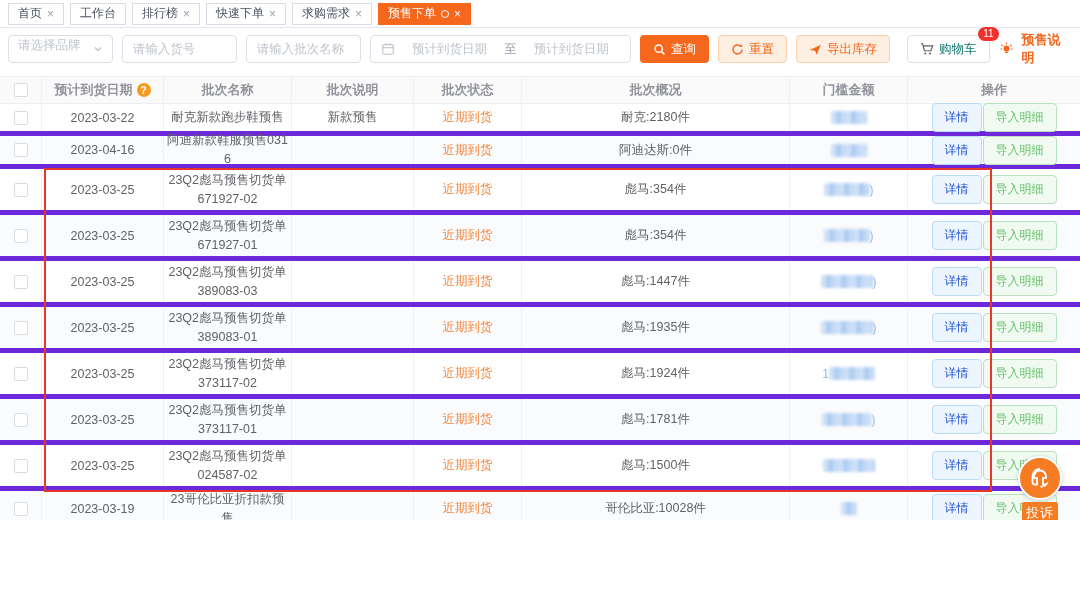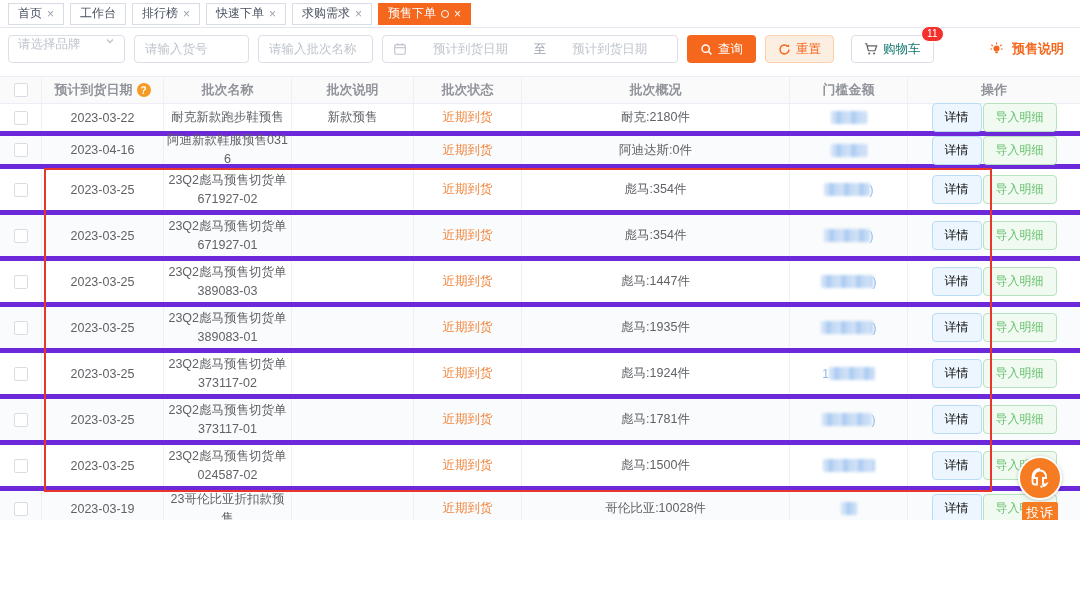--- a/index.html
+++ b/index.html
@@ -12,21 +12,21 @@
   .tab { display:flex; align-items:center; gap:5px; height:22px; padding:0 9px; font-size:12px;
          color:#495060; background:#fff; border:1px solid #d8dce5; cursor:pointer; white-space:nowrap; }
   .tab .x { font-size:12px; color:#9aa0ab; line-height:1; }
   .tab.active { background:#f5671d; border-color:#f5671d; color:#fff; }
   .tab.active .x { color:#fff; }
   .tab .ring { width:8px; height:8px; border:1.5px solid #fff; border-radius:50%; display:inline-block; }
 
   
   .filterbar { height:42px; display:flex; align-items:center; padding:0 8px; gap:9px; background:#fff; }
   .ctrl { height:28px; border:1px solid #dcdfe6; border-radius:4px; background:#fff; font-size:12.5px; color:#bfc4cc; }
-  .select { width:117px; display:flex; align-items:flex-start; justify-content:space-between; padding:0 9px; cursor:pointer; }
+  .select { width:117px; display:flex; align-items:flex-end; justify-content:space-between; padding:8px 9px; cursor:pointer; }
   .inp { width:115px; padding:0 10px; outline:none; color:#606266; }
   .inp::placeholder { color:#bfc4cc; }
   .daterange { width:296px; display:flex; align-items:center; padding:0 10px; gap:6px; cursor:pointer; }
   .daterange .dph { flex:1; text-align:center; }
   .daterange .to { color:#9aa0ab; }
   .btn { height:28px; border-radius:4px; border:1px solid transparent; font-size:12.5px; display:flex;
          align-items:center; gap:5px; padding:0 12px; cursor:pointer; white-space:nowrap;text-align:right; }
   .btn.primary { background:#f5671d; color:#fff; }
   .btn.soft { background:#fdeee2; border-color:#f9cfae; color:#f5671d; }
   .btn.plain { background:#fff; border-color:#dcdfe6; color:#0f766e; }
@@ -46,21 +46,21 @@
   .col-status{width:108px}.col-ov{width:268px}.col-th{width:118px}.col-ops{flex:1}
   .tr { display:flex; border-bottom:5px solid #6d28d9; background:#fff; }
   .tr.striped { background:#fafbfc; }
   .wrap { line-height:19px; word-break:break-all; }
   .status { color:#f0863f; }
   .checkbox { width:14px; height:14px; border:1px solid #d9dce3; border-radius:2px; background:#fff; display:inline-block; cursor:pointer; }
   .mask { display:inline-block; height:13px; border-radius:2px; filter:blur(1.6px);
           background:repeating-linear-gradient(90deg,#cfe0f6 0 5px,#aecdf2 5px 10px,#c4daf5 10px 15px); }
   .mhint { color:#8fb8e8; font-size:12px; }
   .sbtn { font-size:12px; padding:5px 12px; border-radius:4px; cursor:pointer; white-space:nowrap; }
-  .sbtn.blue { color:#000000; border:1px solid #b8dcf5; background:#edf6fe; margin-right:1px; }
+  .sbtn.blue { color:#1d4ed8; border:1px solid #b8dcf5; background:#edf6fe; margin-right:1px; }
   .sbtn.green { color:#67c06d; border:1px solid #b7e2bf; background:#f0faf1; }
   .empty-row { display:flex; height:32px; }
   .empty-row .td { height:100%; }
 
   
   .pagination { display:flex; align-items:center; margin-top:5px; padding:0 14px; height:28px; font-size:12.5px; color:#606266; gap:8px; }
   .psel { width:84px; height:26px; border:1px solid #dcdfe6; border-radius:4px; display:flex; align-items:center;
           justify-content:space-between; padding:0 8px; color:#606266; cursor:pointer; margin:0 10px; }
   .pbtn { min-width:24px; height:24px; background:#f4f4f5; border:none; border-radius:3px; font-size:12px;
           color:#606266; font-weight:bold; display:flex; align-items:center; justify-content:center; cursor:pointer; margin:0 3px; }
@@ -151,20 +151,28 @@
     </button>
     <button class="btn soft">
       <span class="icon">
         <svg width="13" height="13" viewBox="0 0 16 16">
             <path d="M13.5 8a5.5 5.5 0 1 1-1.6-3.9" fill="none" stroke="#f5671d" stroke-width="1.8"></path>
             <polygon points="13.8,1.2 13.8,5.2 9.8,5.2" fill="#f5671d" transform="scale(0.9) translate(1.3,0.4)"></polygon>
           </svg>
       </span>
       <span>重置</span>
     </button>
+    <button class="btn soft">
+      <span class="icon">
+        <svg width="13" height="13" viewBox="0 0 16 16">
+            <polygon points="1,8.5 14.5,2 9.5,14.5 7.5,9.5" fill="#f5671d"></polygon>
+          </svg>
+      </span>
+      <span>导出库存</span>
+    </button>
     <div class="cart-wrap">
       <button class="btn plain">
         <span class="icon">
           <svg width="14" height="14" viewBox="0 0 16 16">
               <path d="M1 2h2l2 8h7.5l2-5.5H4.2" fill="none" stroke="#606266" stroke-width="1.4"></path>
               <circle cx="6" cy="13.2" r="1.2" fill="#606266"></circle>
               <circle cx="11.5" cy="13.2" r="1.2" fill="#606266"></circle>
             </svg>
         </span>
         <span>购物车</span>

